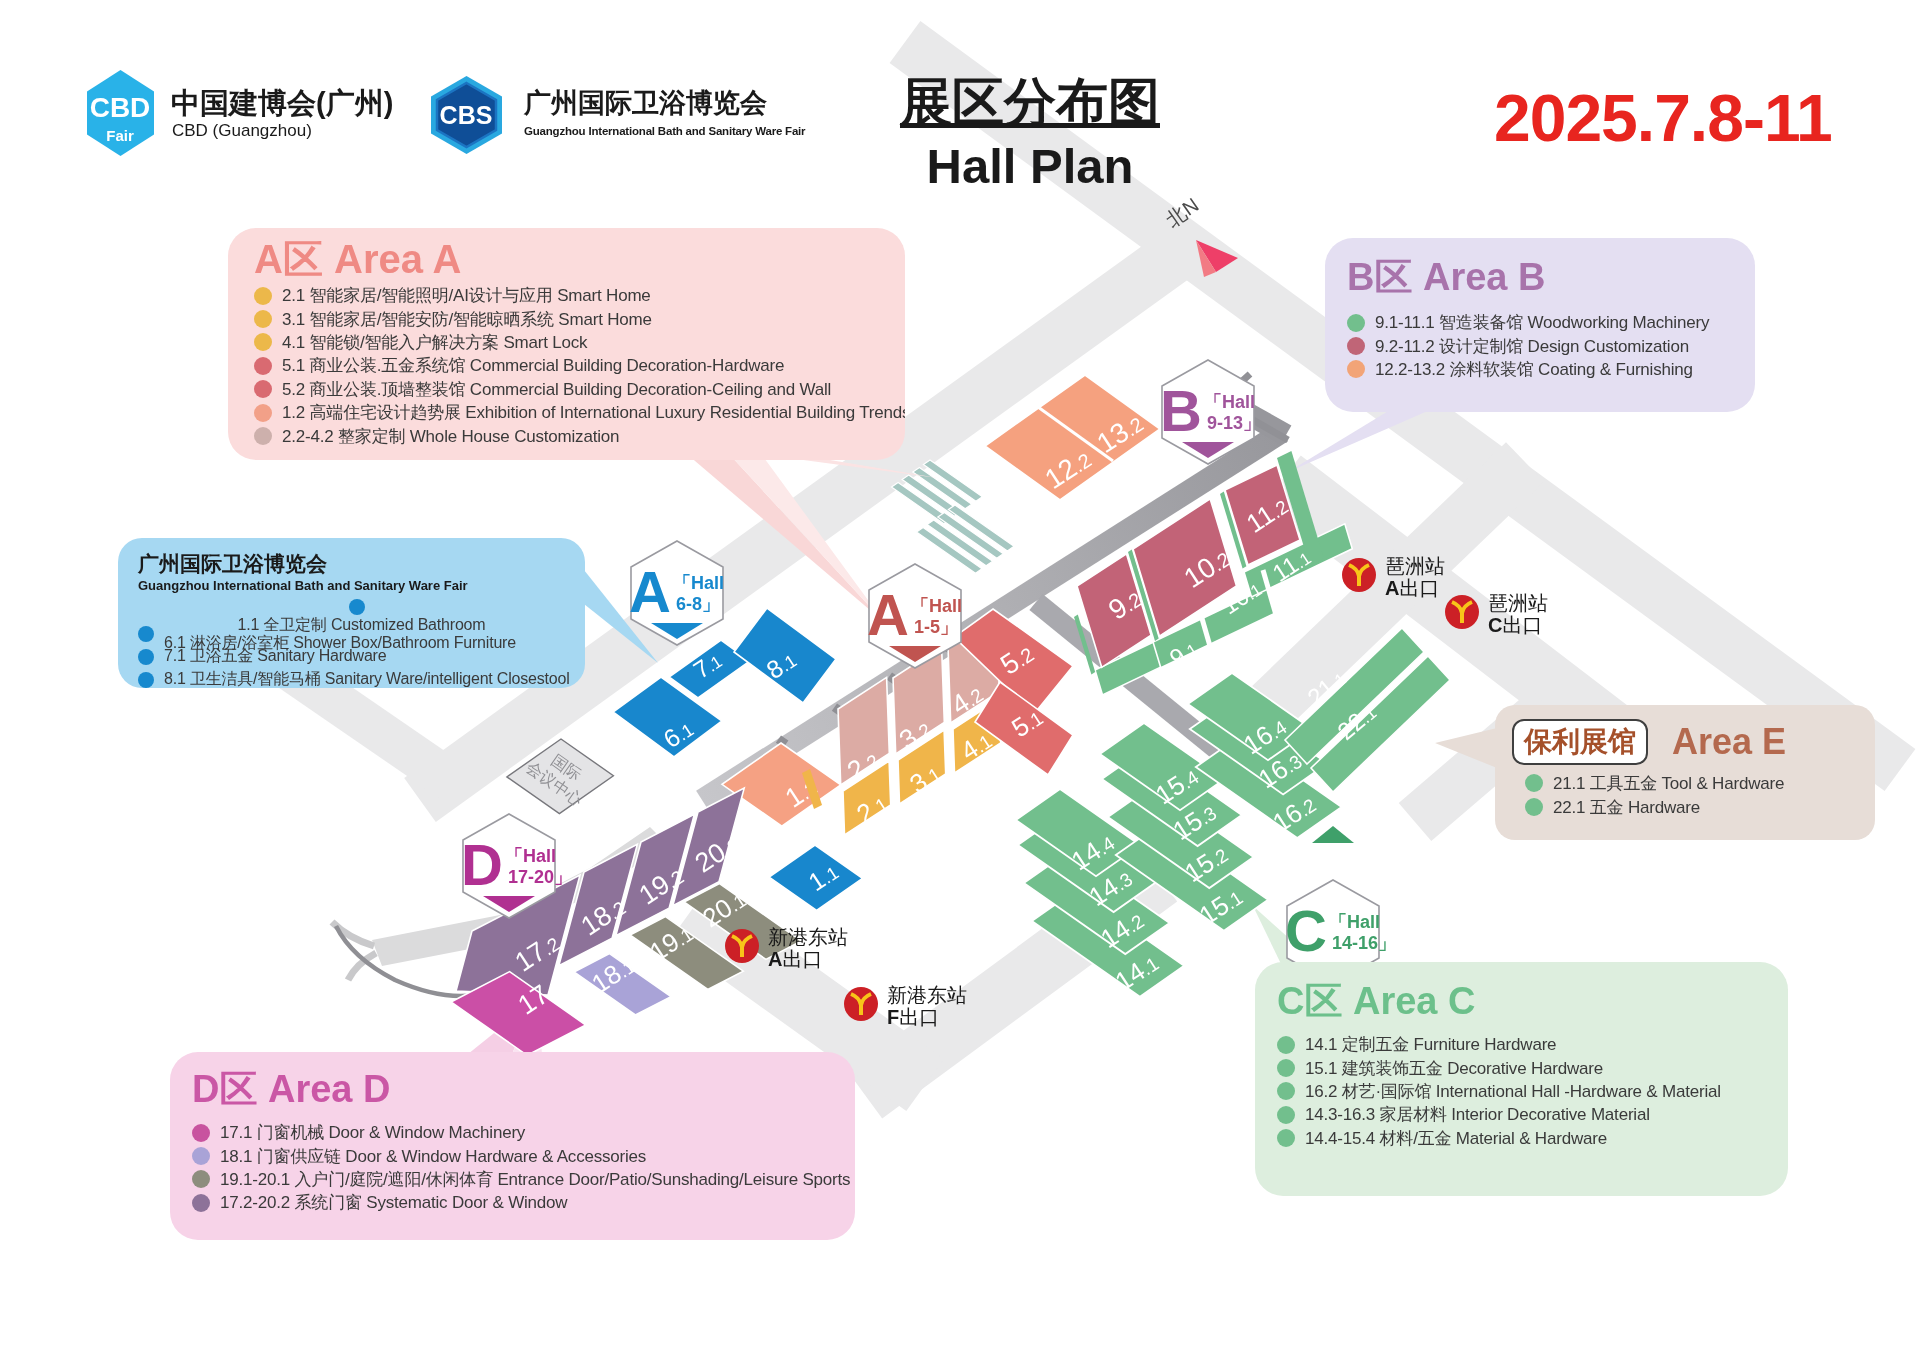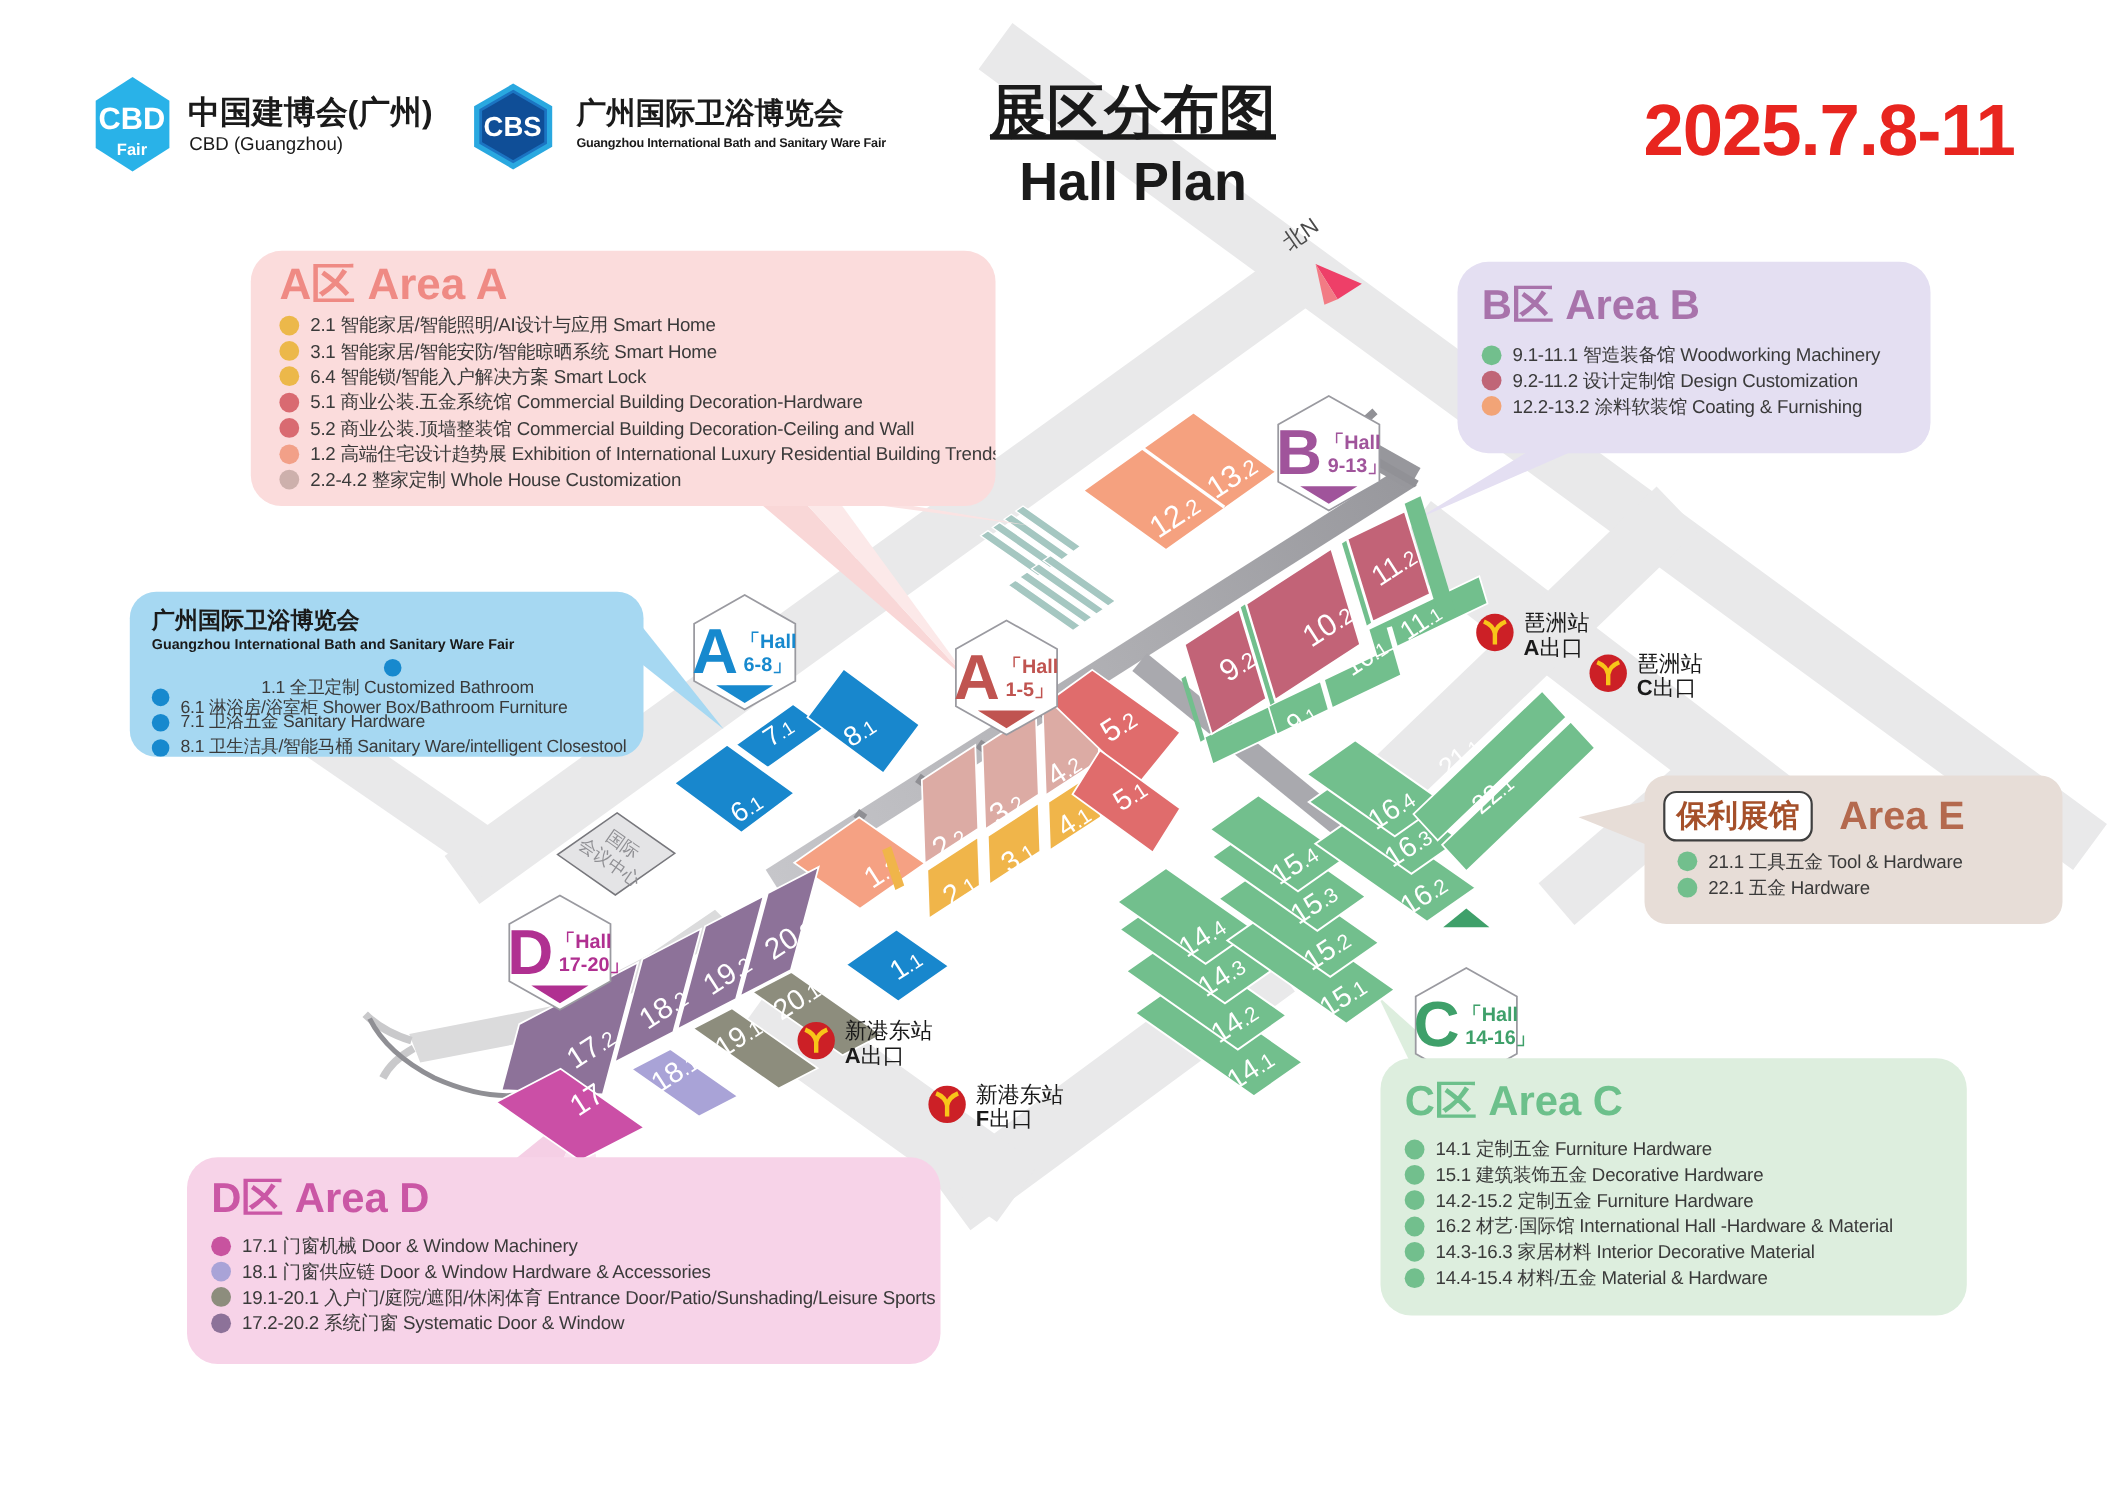--- a/index.html
+++ b/index.html
@@ -277,21 +277,21 @@
 <div style="display:flex;align-items:center;height:23.4px;">
           <span style="flex:0 0 auto;width:18px;height:18px;border-radius:50%;background:#ecb84a;margin-right:10px;"></span>
           <span style="font-size:17px;letter-spacing:-0.2px;color:#3a3a3a;white-space:nowrap;">2.1 智能家居/智能照明/AI设计与应用 Smart Home</span>
         </div>
         <div style="display:flex;align-items:center;height:23.4px;">
           <span style="flex:0 0 auto;width:18px;height:18px;border-radius:50%;background:#ecb84a;margin-right:10px;"></span>
           <span style="font-size:17px;letter-spacing:-0.2px;color:#3a3a3a;white-space:nowrap;">3.1 智能家居/智能安防/智能晾晒系统 Smart Home</span>
         </div>
         <div style="display:flex;align-items:center;height:23.4px;">
           <span style="flex:0 0 auto;width:18px;height:18px;border-radius:50%;background:#ecb84a;margin-right:10px;"></span>
-          <span style="font-size:17px;letter-spacing:-0.2px;color:#3a3a3a;white-space:nowrap;">6.4 智能锁/智能入户解决方案 Smart Lock</span>
+          <span style="font-size:17px;letter-spacing:-0.2px;color:#3a3a3a;white-space:nowrap;">4.1 智能锁/智能入户解决方案 Smart Lock</span>
         </div>
         <div style="display:flex;align-items:center;height:23.4px;">
           <span style="flex:0 0 auto;width:18px;height:18px;border-radius:50%;background:#d96a71;margin-right:10px;"></span>
           <span style="font-size:17px;letter-spacing:-0.2px;color:#3a3a3a;white-space:nowrap;">5.1 商业公装.五金系统馆 Commercial Building Decoration-Hardware</span>
         </div>
         <div style="display:flex;align-items:center;height:23.4px;">
           <span style="flex:0 0 auto;width:18px;height:18px;border-radius:50%;background:#d96a71;margin-right:10px;"></span>
           <span style="font-size:17px;letter-spacing:-0.2px;color:#3a3a3a;white-space:nowrap;">5.2 商业公装.顶墙整装馆 Commercial Building Decoration-Ceiling and Wall</span>
         </div>
         <div style="display:flex;align-items:center;height:23.4px;">
@@ -369,24 +369,20 @@
 <div style="display:flex;align-items:center;height:23.4px;">
           <span style="flex:0 0 auto;width:18px;height:18px;border-radius:50%;background:#72bf8d;margin-right:10px;"></span>
           <span style="font-size:17px;letter-spacing:-0.2px;color:#3a3a3a;white-space:nowrap;">14.1 定制五金 Furniture Hardware</span>
         </div>
         <div style="display:flex;align-items:center;height:23.4px;">
           <span style="flex:0 0 auto;width:18px;height:18px;border-radius:50%;background:#72bf8d;margin-right:10px;"></span>
           <span style="font-size:17px;letter-spacing:-0.2px;color:#3a3a3a;white-space:nowrap;">15.1 建筑装饰五金 Decorative Hardware</span>
         </div>
         <div style="display:flex;align-items:center;height:23.4px;">
           <span style="flex:0 0 auto;width:18px;height:18px;border-radius:50%;background:#72bf8d;margin-right:10px;"></span>
-          <span style="font-size:17px;letter-spacing:-0.2px;color:#3a3a3a;white-space:nowrap;">14.2-15.2 定制五金 Furniture Hardware</span>
-        </div>
-        <div style="display:flex;align-items:center;height:23.4px;">
-          <span style="flex:0 0 auto;width:18px;height:18px;border-radius:50%;background:#72bf8d;margin-right:10px;"></span>
           <span style="font-size:17px;letter-spacing:-0.2px;color:#3a3a3a;white-space:nowrap;">16.2 材艺·国际馆 International Hall -Hardware &amp; Material</span>
         </div>
         <div style="display:flex;align-items:center;height:23.4px;">
           <span style="flex:0 0 auto;width:18px;height:18px;border-radius:50%;background:#72bf8d;margin-right:10px;"></span>
           <span style="font-size:17px;letter-spacing:-0.2px;color:#3a3a3a;white-space:nowrap;">14.3-16.3 家居材料 Interior Decorative Material</span>
         </div>
         <div style="display:flex;align-items:center;height:23.4px;">
           <span style="flex:0 0 auto;width:18px;height:18px;border-radius:50%;background:#72bf8d;margin-right:10px;"></span>
           <span style="font-size:17px;letter-spacing:-0.2px;color:#3a3a3a;white-space:nowrap;">14.4-15.4 材料/五金 Material &amp; Hardware</span>
         </div>

